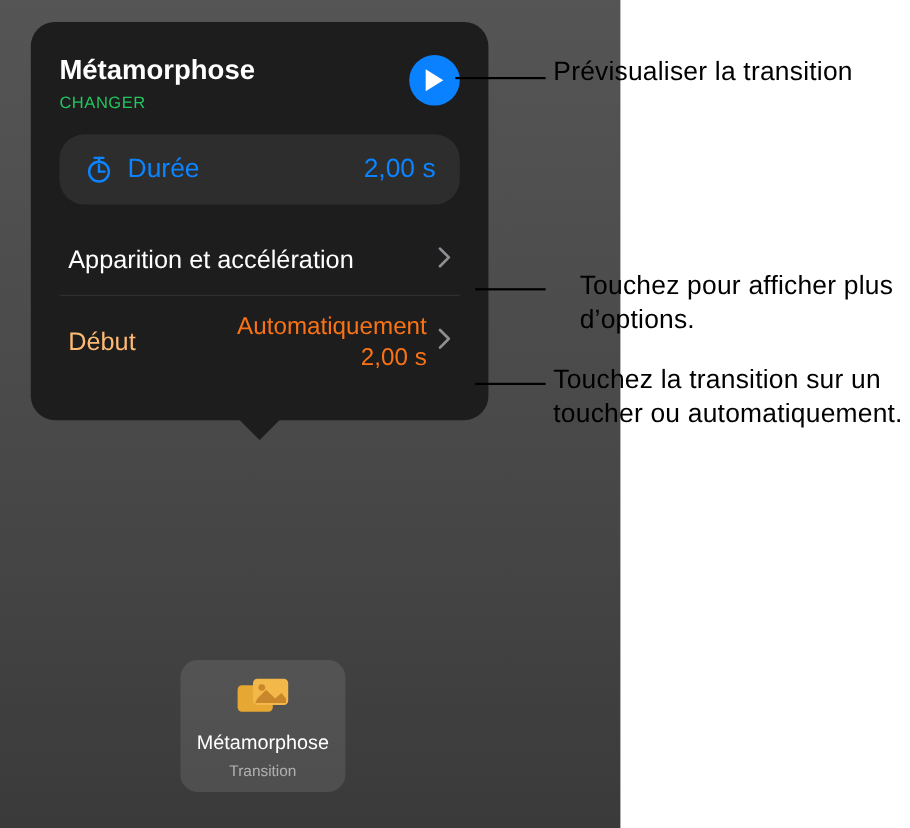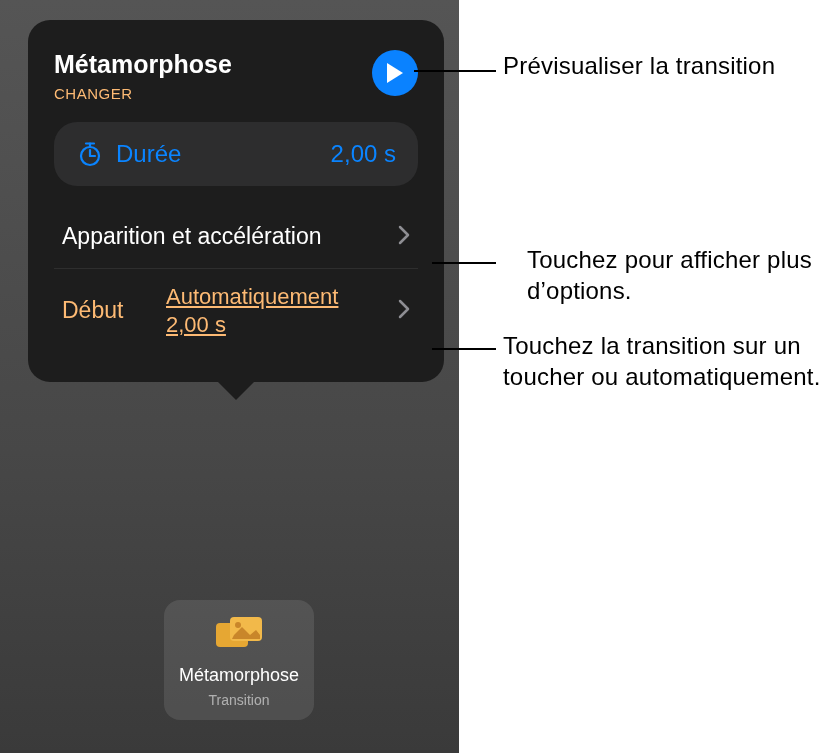--- a/index.html
+++ b/index.html
@@ -7,21 +7,21 @@
     font-family: -apple-system, BlinkMacSystemFont, "Helvetica Neue", Arial, sans-serif;
     width: 827px;
     height: 753px;
     background: #fff;
     position: relative;
     overflow: hidden;
   }
   .app-area {
     position: absolute;
     left: 0; top: 0;
-    width: 459px;
+    width: 564px;
     height: 753px;
     background: linear-gradient(to bottom, #555 0%, #474747 60%, #3a3a3a 100%);
   }
   .popover {
     position: absolute;
     left: 28px;
     top: 20px;
     width: 416px;
     background: #1d1d1d;
     border-radius: 22px;
@@ -36,21 +36,21 @@
   }
   .popover-title {
     font-size: 25px;
     font-weight: 600;
     color: #fff;
   }
   .popover-change {
     font-size: 15px;
     font-weight: 500;
     letter-spacing: 0.5px;
-    color: #fdba74;
+    color: #22c55e;
     margin-top: 6px;
   }
   .play-btn {
     width: 46px;
     height: 46px;
     border-radius: 50%;
     background: #0a82ff;
     display: flex;
     align-items: center;
     justify-content: center;
@@ -93,26 +93,25 @@
     border-top: 1px solid rgba(255,255,255,0);
     cursor: pointer;
     gap: 19px;
   }
   .row-label {
     font-size: 23px;
     color: #fff;
   }
   .row-value {
     font-size: 22px;
-    color: #fdba74;
-    text-align: left;
+    color: #f97316;
+    text-align: right;
     line-height: 1.25;
     flex: 1;
     margin-left: 18px;
-    text-decoration: underline;
   }
   .chevron {
     flex-shrink: 0;
     margin-left: 10px;
   }
   .start-row {
     display: flex;
     align-items: center;
     padding: 14px 8px 18px 8px;
     border-top: 1px solid rgba(255,255,255,0.08);

